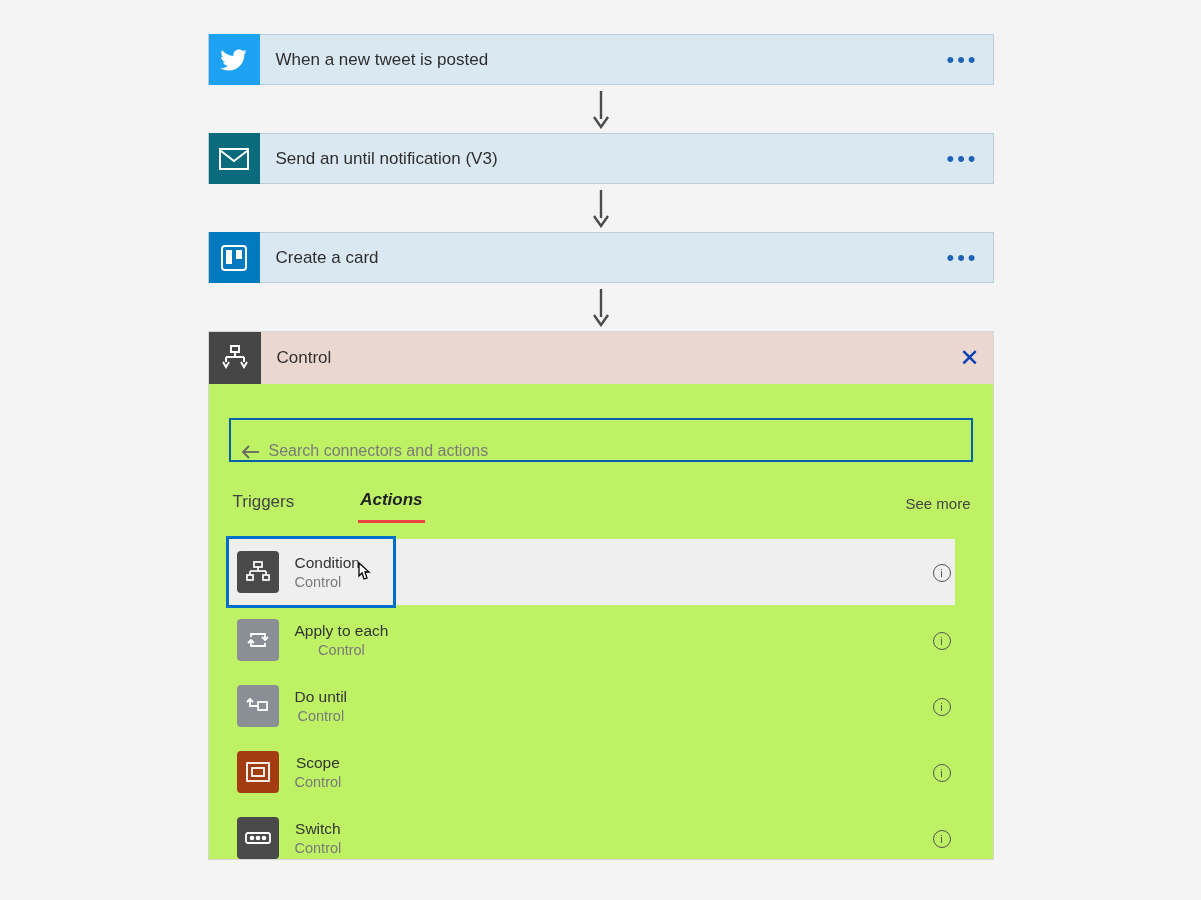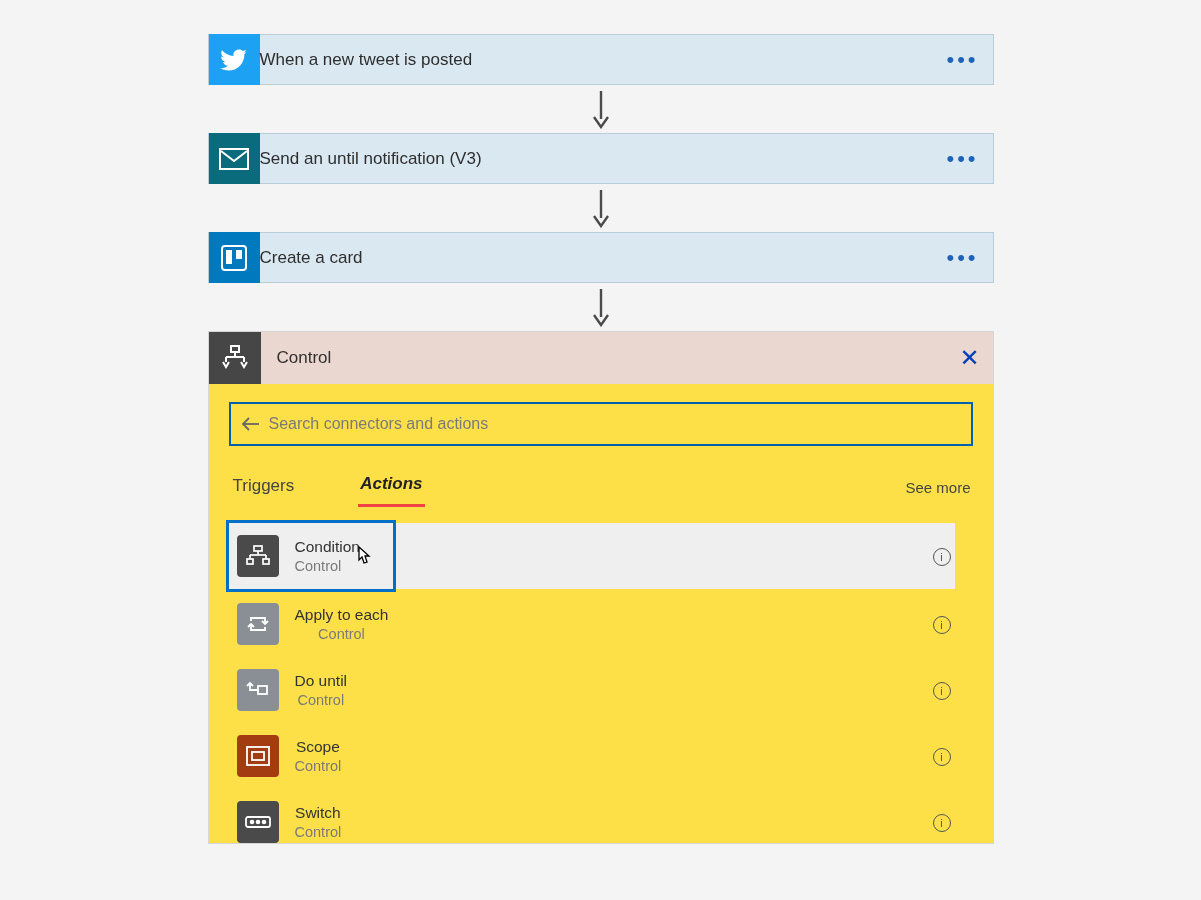--- a/index.html
+++ b/index.html
@@ -23,20 +23,21 @@
     background: #dae8f2;
     border: 1px solid #b9cdd9;
   }
   .step-icon {
     width: 51px; height: 51px;
     display: flex; align-items: center; justify-content: center;
     flex-shrink: 0;
   }
   .step-title {
     flex: 1;
+    padding-left: 16px;
     color: #2e2e2e;
     font-size: 17px;
   }
   .step-menu {
     width: 60px;
     color: #1f63b8;
     font-size: 22px;
     letter-spacing: 3px;
     display:flex; align-items:center; justify-content:center;
     cursor: pointer;
@@ -47,21 +48,21 @@
   .arrow {
     display:flex; justify-content:center;
     height: 48px;
     align-items:center;
   }
   .arrow svg { display:block; }
 
   
   .panel {
     border: 1px solid #d6d6d6;
-    background:#fde047;
+    background:#bef264;
   }
   .panel-head {
     display:flex; align-items:center;
     height: 52px;
     background:#ead7cf;
   }
   .panel-head-icon {
     width:52px; height:52px;
     background:#464646;
     display:flex; align-items:center; justify-content:center;
@@ -76,24 +77,25 @@
   .panel-close {
     width:46px;
     text-align:center;
     color:#063fb8;
     font-size:24px;
     cursor:pointer;
   }
   .panel-body { padding: 18px 20px 0 20px; }
 
   .search-box {
-    display:flex; align-items:center;
+    display:flex; align-items:flex-end;
     border: 2px solid #0062ad;
     height: 44px;
-    padding: 16px 10px;
+    padding: 0 10px;
+    margin-top: 16px;
   }
   .search-back {
     color:#666; margin-right:8px;
     display:flex; align-items:center;
   }
   .search-input {
     border:none; outline:none;
     font-size:16px;
     flex:1;
     background:transparent;

